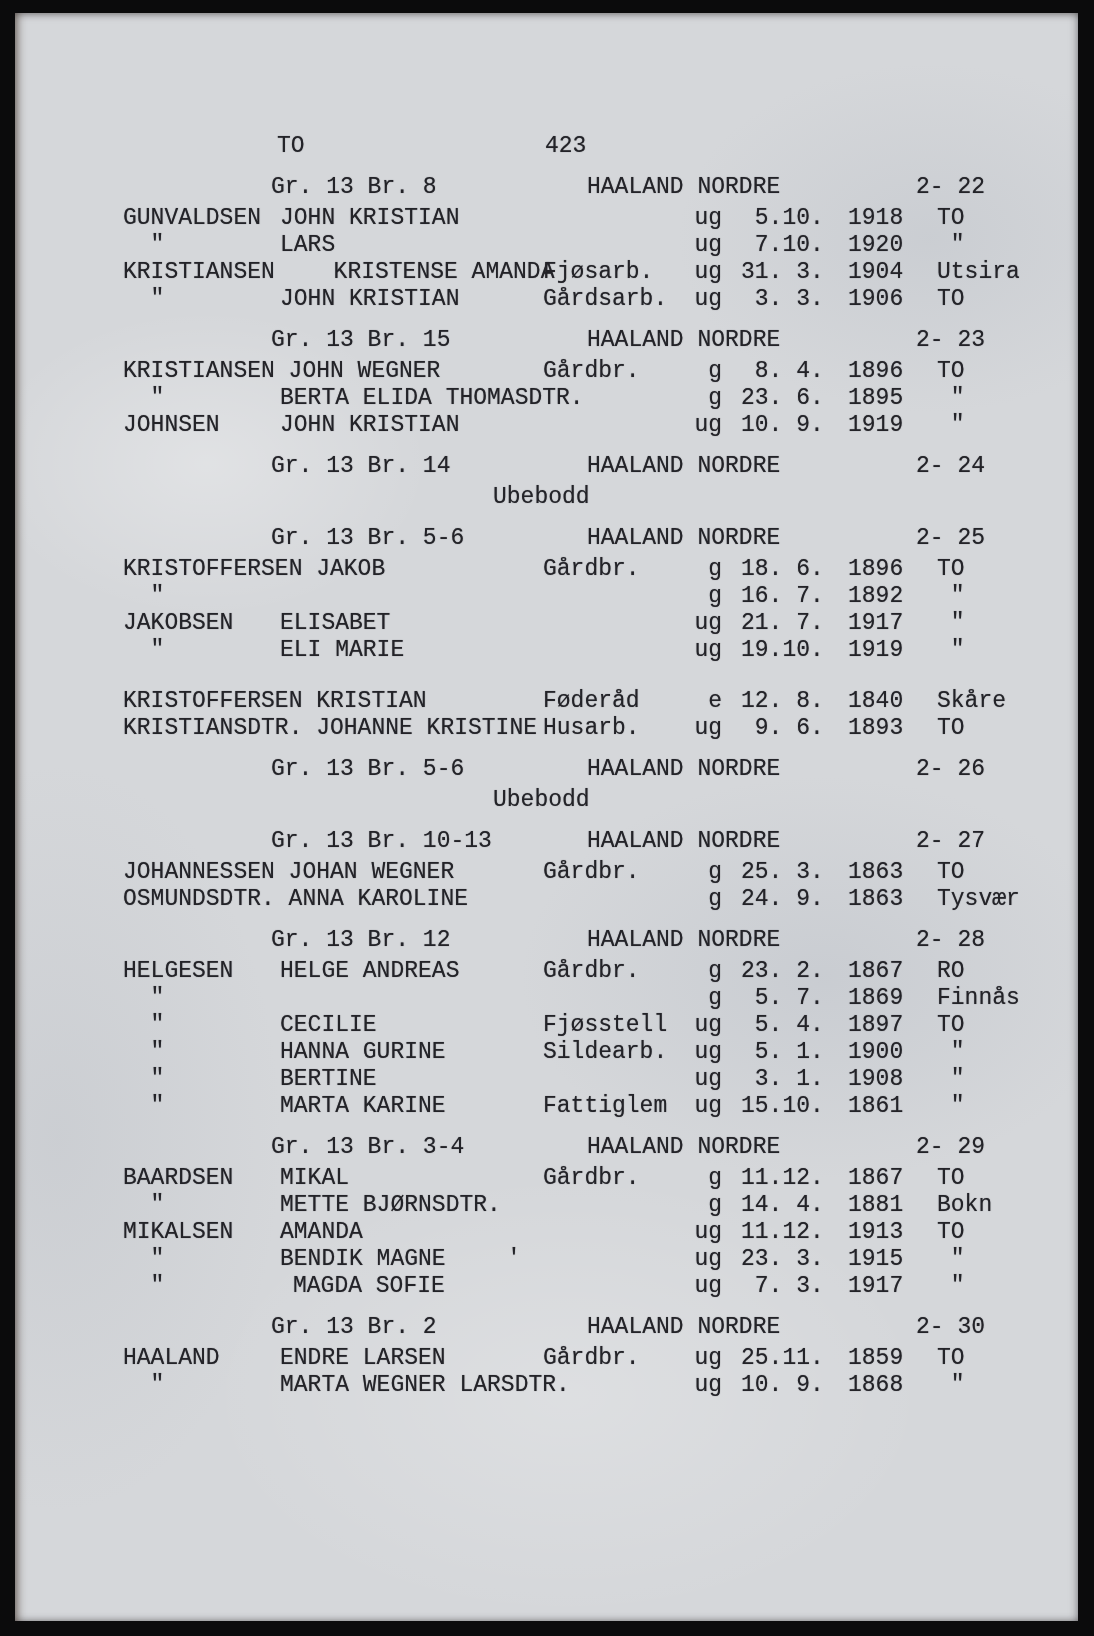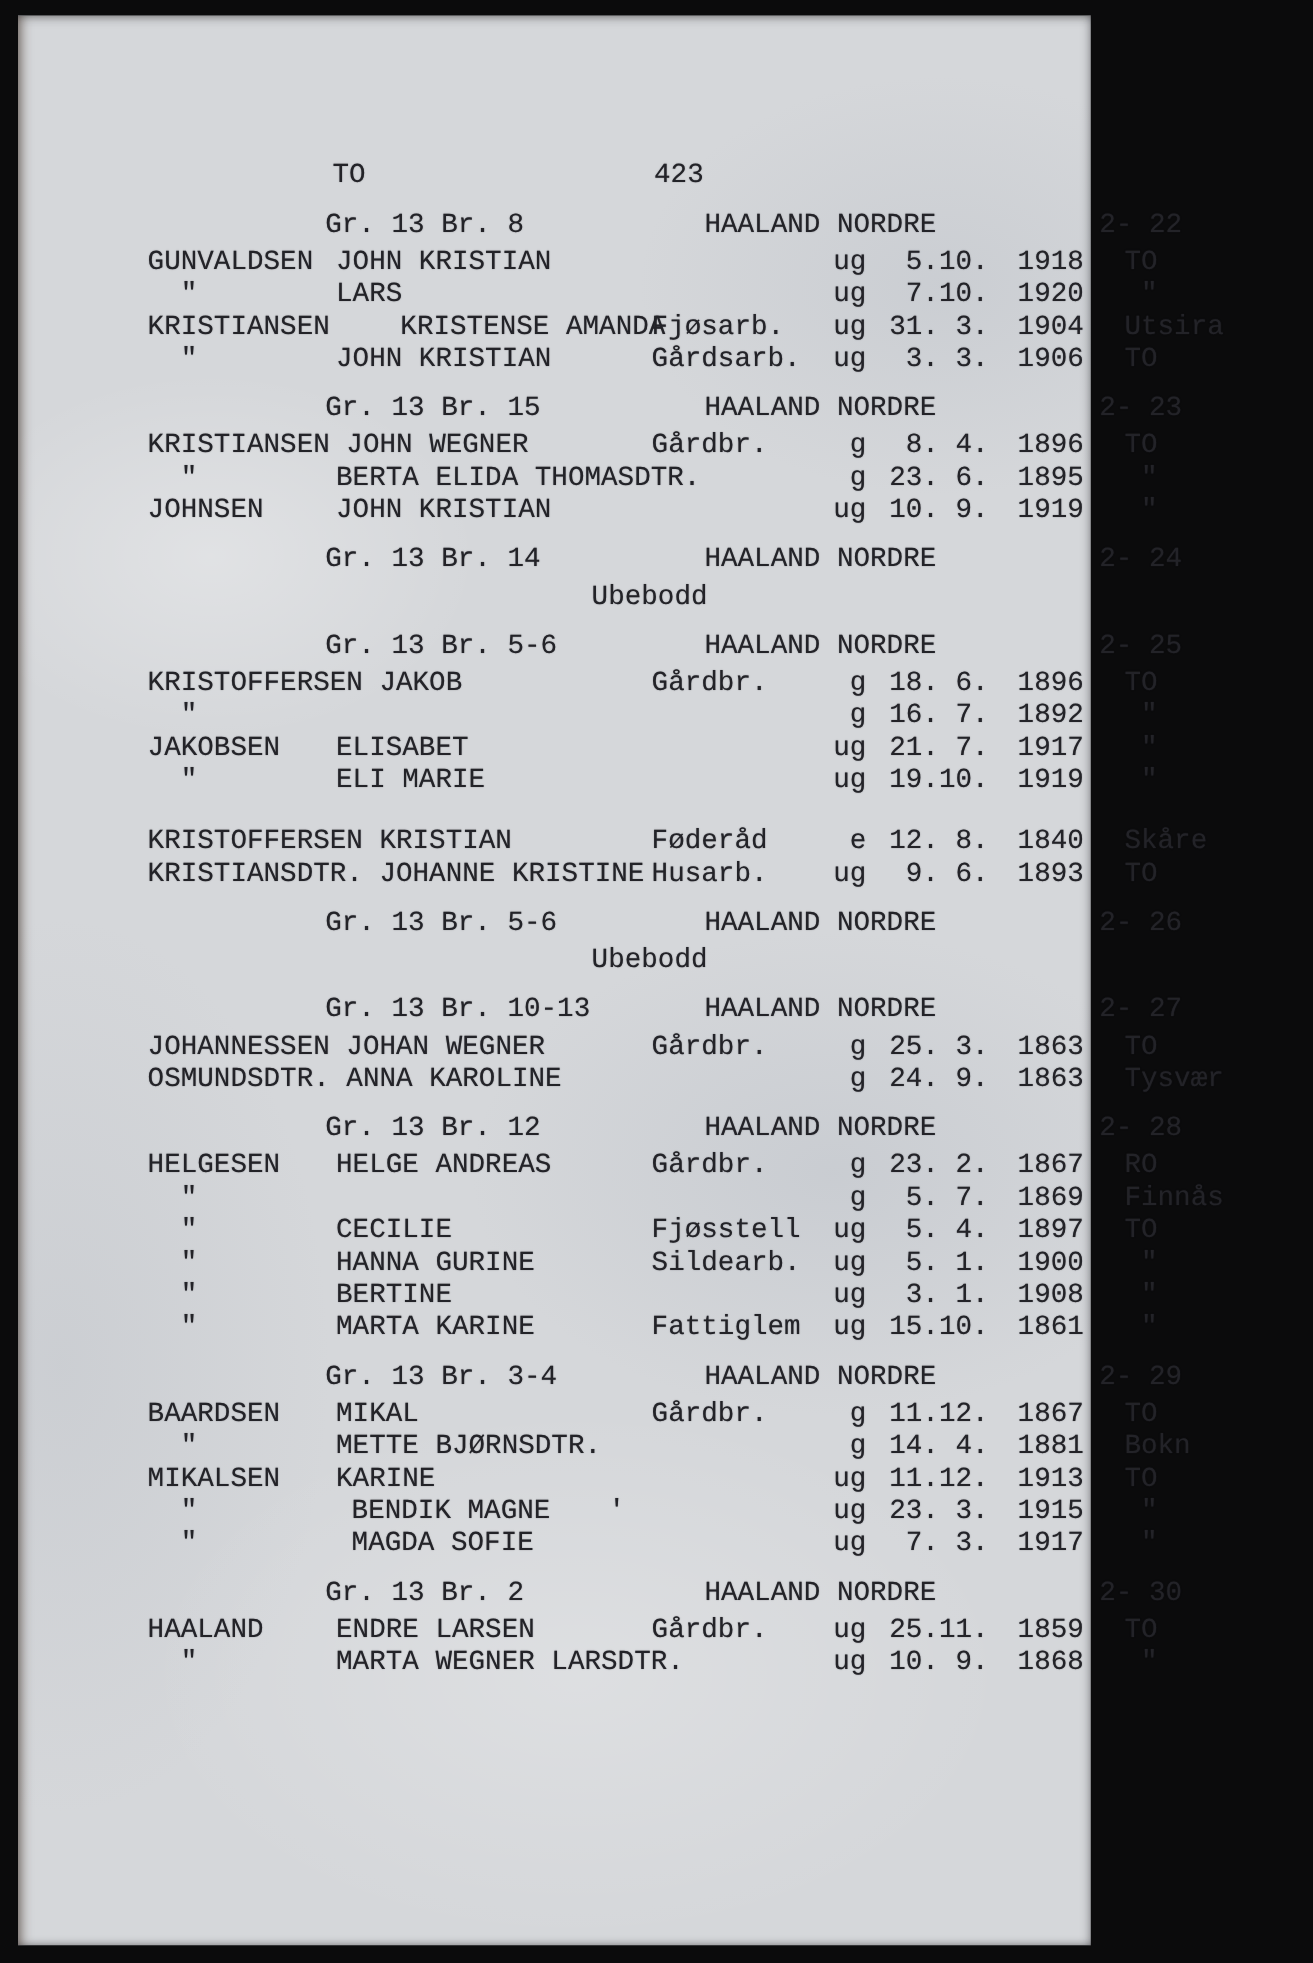--- a/index.html
+++ b/index.html
@@ -1,18 +1,18 @@
 <!DOCTYPE html>
 <html><head>
 <meta charset="utf-8">
 <style>
   html,body{margin:0;padding:0;background:#000;}
   .scan{position:relative;width:1094px;height:1636px;background:#0b0b0c;overflow:hidden;
         font-family:"Liberation Mono","DejaVu Sans Mono",monospace;}
-  .paper{position:absolute;left:15px;top:13px;width:894px;height:1608px;
+  .paper{position:absolute;left:15px;top:13px;width:1063px;height:1608px;
          background-color:#d5d7da;
          background-image:
            radial-gradient(ellipse 320px 220px at 18% 28%, rgba(255,255,255,.28), transparent 70%),
            radial-gradient(ellipse 420px 280px at 76% 60%, rgba(168,175,186,.26), transparent 72%),
            radial-gradient(ellipse 520px 320px at 52% 86%, rgba(255,255,255,.20), transparent 70%),
            radial-gradient(ellipse 360px 250px at 86% 14%, rgba(165,172,183,.22), transparent 70%),
            radial-gradient(ellipse 300px 500px at 4% 70%, rgba(160,166,176,.18), transparent 75%);
          box-shadow: inset 7px 0 9px -4px rgba(55,38,28,.55),
                      inset -5px 0 8px -4px rgba(20,20,25,.35),
                      inset 0 6px 9px -5px rgba(20,20,25,.40),
@@ -391,32 +391,32 @@
     <span class="cell c-stray"></span>
     <span class="cell c-occ"></span>
     <span class="cell c-status">g</span>
     <span class="cell c-date">14. 4.</span>
     <span class="cell c-year">1881</span>
     <span class="cell c-place">Bokn</span>
   </div>
 
   <div class="line">
     <span class="cell c-surname">MIKALSEN</span>
-    <span class="cell c-given" style="left: 265px;">KARINE</span>
+    <span class="cell c-given" style="left: 265px;">AMANDA</span>
     <span class="cell c-stray"></span>
     <span class="cell c-occ"></span>
     <span class="cell c-status">ug</span>
     <span class="cell c-date">11.12.</span>
     <span class="cell c-year">1913</span>
     <span class="cell c-place">TO</span>
   </div>
 
   <div class="line">
     <span class="cell c-surname">  "</span>
-    <span class="cell c-given" style="left: 265px; margin-left: 13px;">BENDIK MAGNE</span>
+    <span class="cell c-given" style="left: 265px;">BENDIK MAGNE</span>
     <span class="cell c-stray">'</span>
     <span class="cell c-occ"></span>
     <span class="cell c-status">ug</span>
     <span class="cell c-date">23. 3.</span>
     <span class="cell c-year">1915</span>
     <span class="cell c-place"> "</span>
   </div>
 
   <div class="line">
     <span class="cell c-surname">  "</span>

